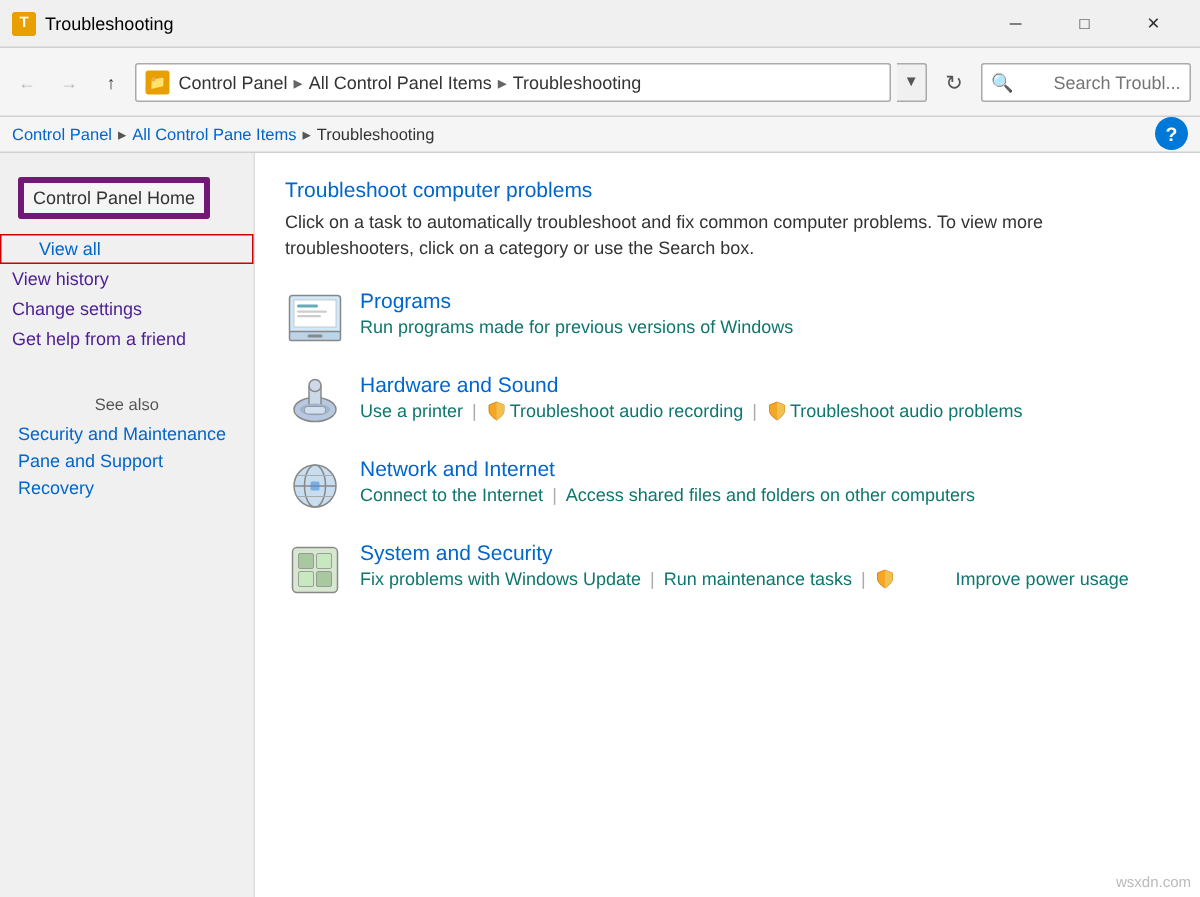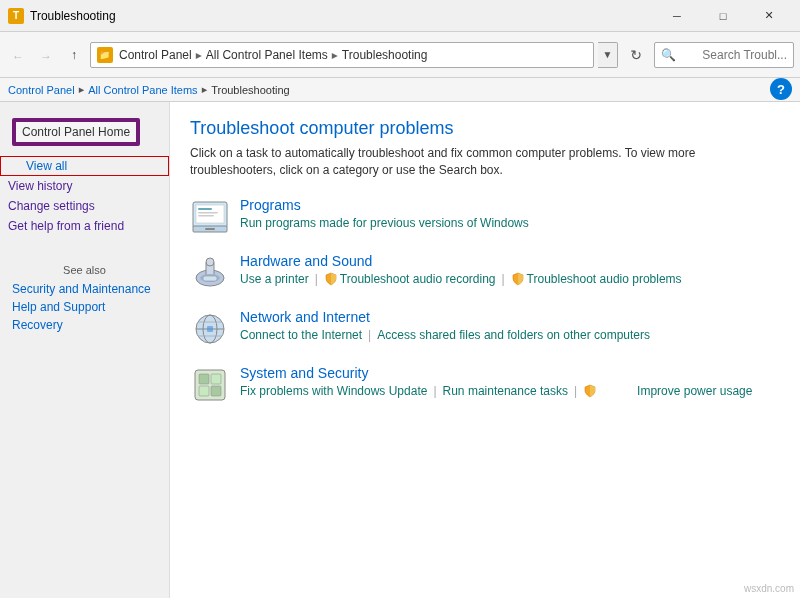--- a/index.html
+++ b/index.html
@@ -203,21 +203,21 @@
     }
 
     
     .content-area {
       flex: 1;
       padding: 16px 20px;
       overflow-y: auto;
       background: #fff;
     }
     .content-title {
-      font-size: 18px;
+      font-size: 14px;
       color: #0066cc;
       font-weight: normal;
       margin-bottom: 6px;
     }
     .content-desc {
       font-size: 12px;
       color: #333;
       margin-bottom: 18px;
       line-height: 1.4;
     }
@@ -320,21 +320,21 @@
 
   <div class="sidebar">
     <span class="control-panel-home-btn">Control Panel Home</span>
     <a class="sidebar-link active">View all</a>
     <a class="sidebar-link">View history</a>
     <a class="sidebar-link">Change settings</a>
     <a class="sidebar-link">Get help from a friend</a>
 
     <div class="sidebar-see-also">See also</div>
     <a class="sidebar-also-link">Security and Maintenance</a>
-    <a class="sidebar-also-link">Help and Support</a>
+    <a class="sidebar-also-link">Pane and Support</a>
     <a class="sidebar-also-link">Recovery</a>
   </div>
 
   <div class="content-area">
     <div class="content-title">Troubleshoot computer problems</div>
     <div class="content-desc">Click on a task to automatically troubleshoot and fix common computer problems. To view more troubleshooters, click on a category or use the Search box.</div>
 
     <div class="category-item">
       <div class="category-icon">
         <svg viewBox="0 0 38 38" fill="none">

